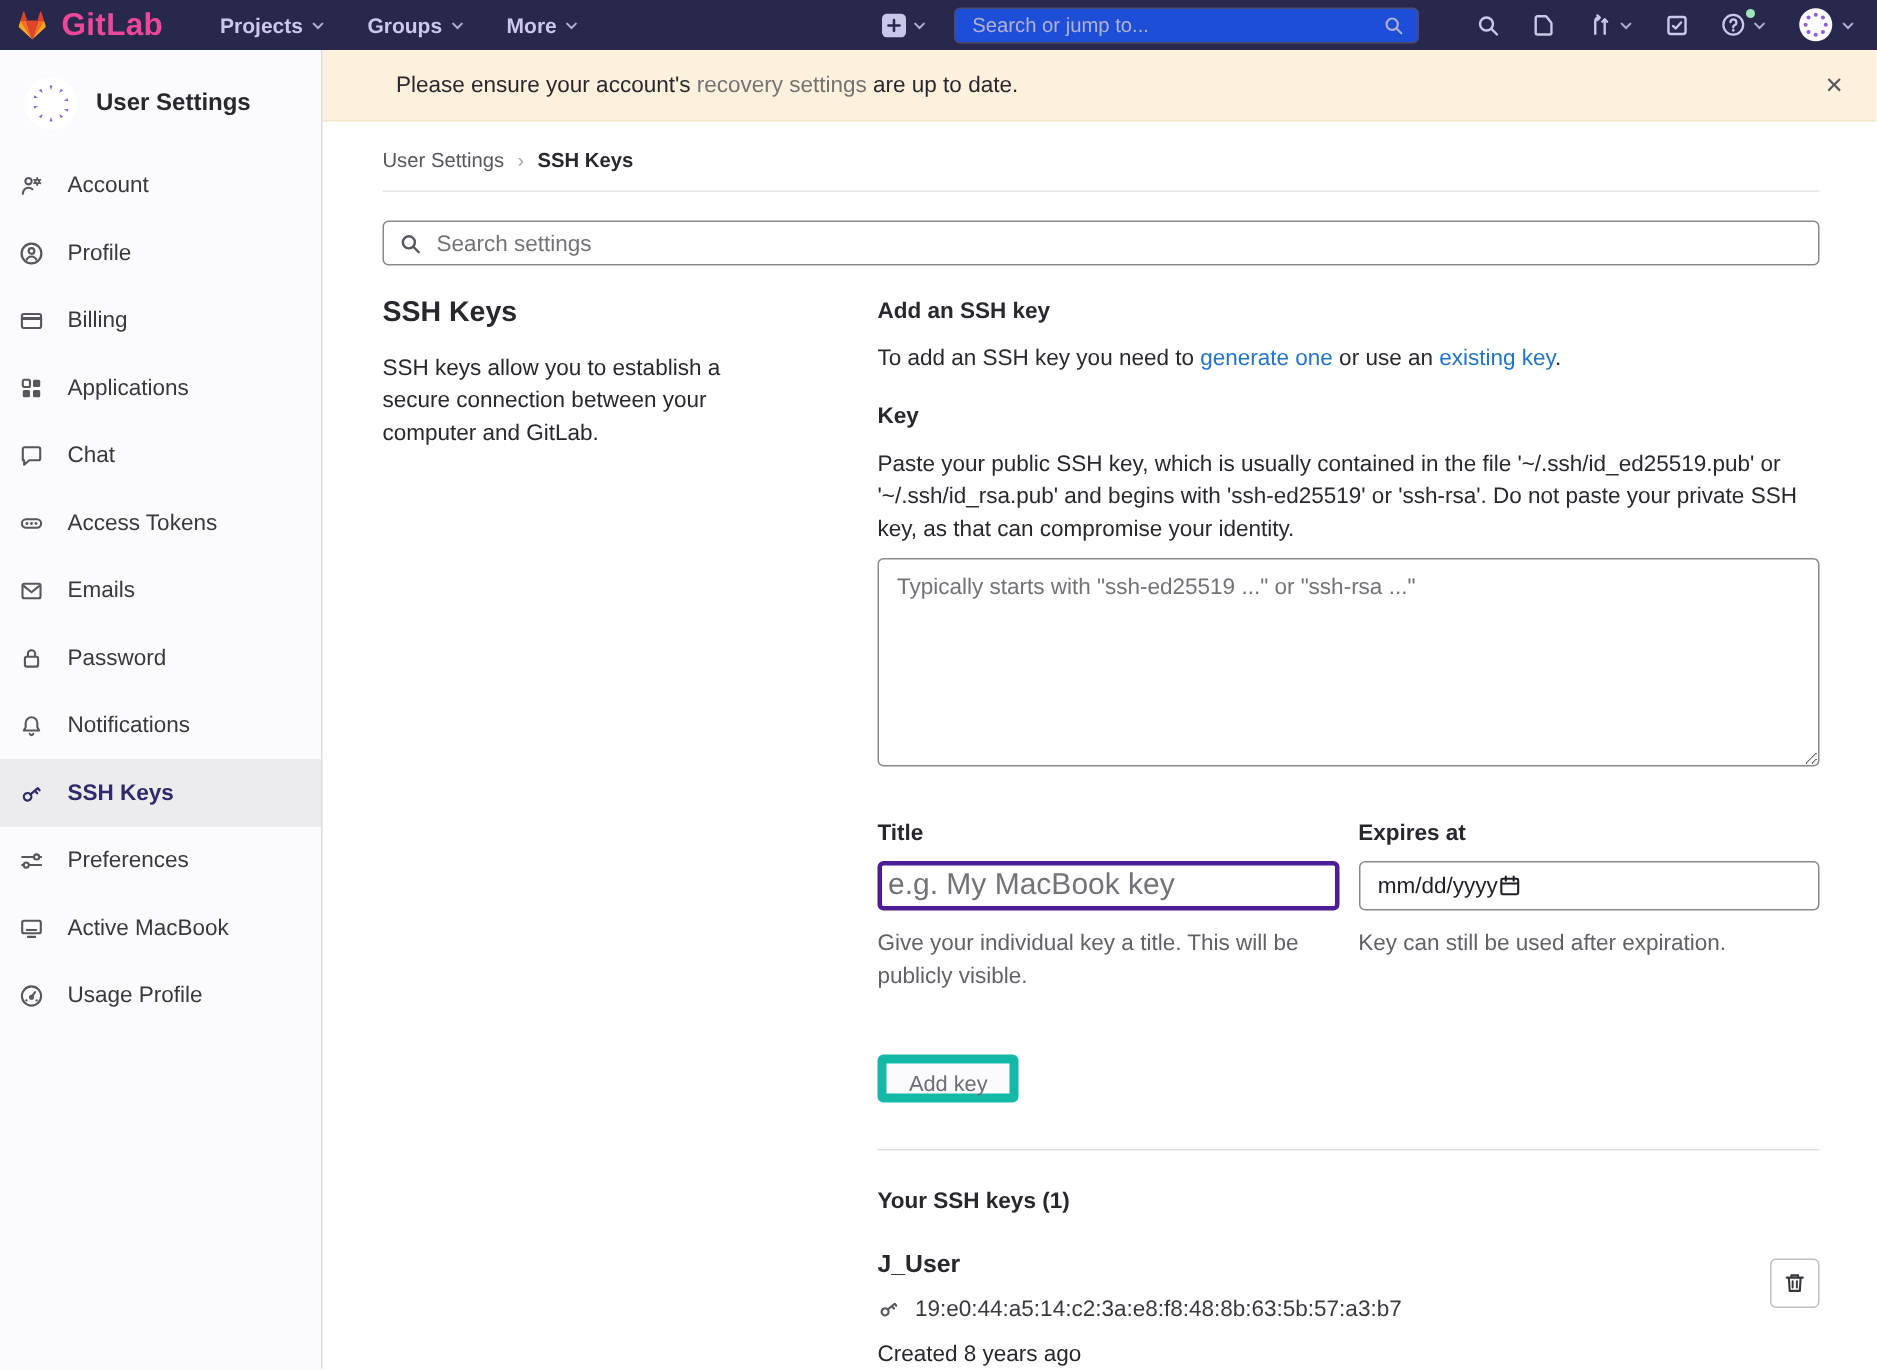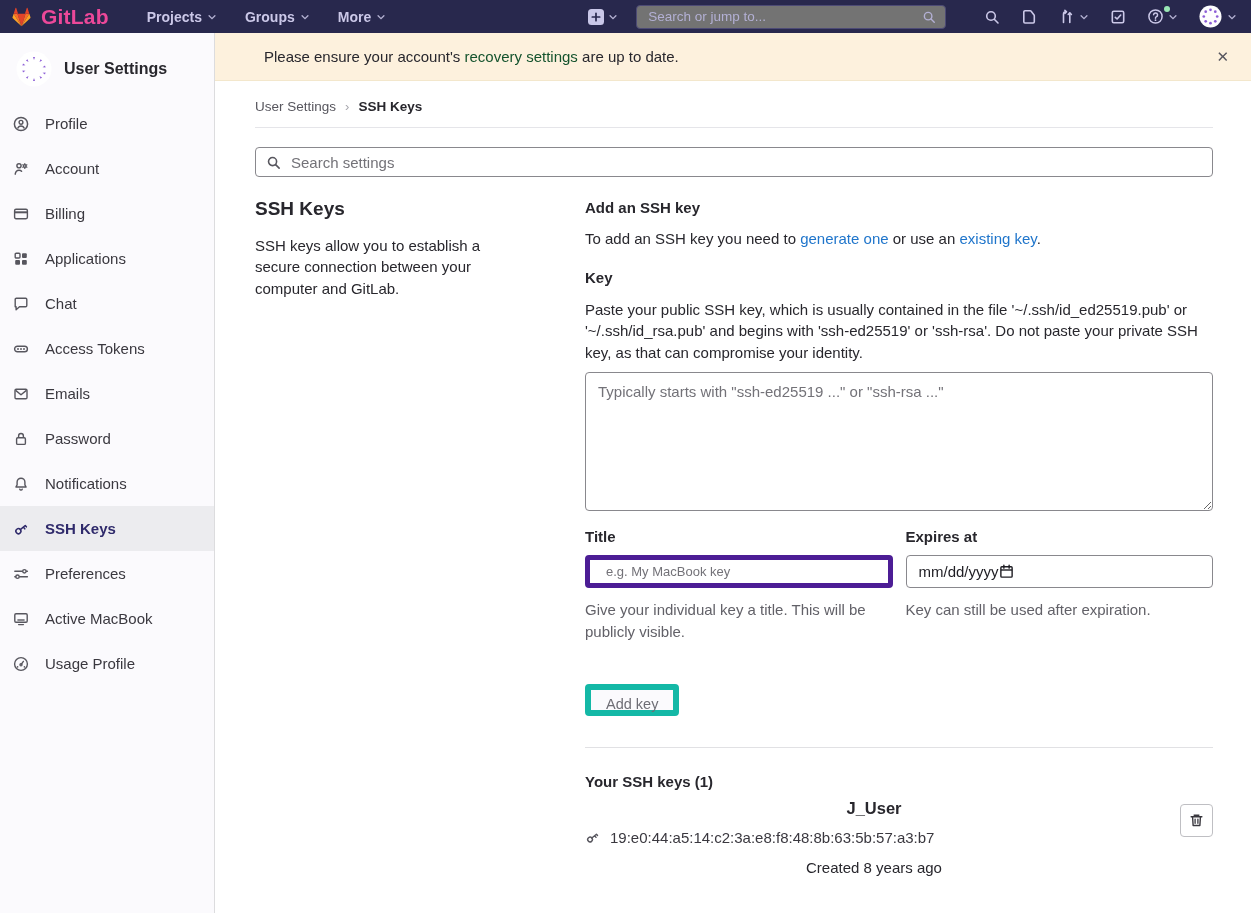--- a/index.html
+++ b/index.html
@@ -21,21 +21,21 @@
   .brand { display:flex; align-items:center; gap:8px; margin-right:22px; cursor:pointer; }
   .brand-name { color:#ec4899; font-size:21px; font-weight:700; letter-spacing:.2px; }
   .nav-menu-item {
     display:flex; align-items:center; gap:5px; padding:0 12px;
     font-size:14px; font-weight:600; color:#cbc8e8; cursor:pointer; height:33px;
   }
   .chev { opacity:.85; }
   .nav-mid { display:flex; align-items:center; gap:18px; margin-left:190px; }
   .plus-btn { display:flex; align-items:center; gap:4px; cursor:pointer; }
   .nav-search {
-    width:310px; height:24px; background:#737373; border:1px solid #4c4a75;
+    width:310px; height:24px; background:#1d4ed8; border:1px solid #4c4a75;
     border-radius:4px; display:flex; align-items:center; padding:0 9px;
   }
   .nav-search input {
     flex:1; background:transparent; border:none; outline:none;
     color:#dcdaf0; font-size:13.5px; font-family:inherit;
   }
   .nav-search input::placeholder { color:#b3b0d4; }
   .nav-right { display:flex; align-items:center; gap:21px; margin-left:auto; }
   .nav-ico { display:flex; align-items:center; gap:4px; cursor:pointer; position:relative; }
   .help-dot { position:absolute; top:-2px; right:8px; width:6px; height:6px; border-radius:50%; background:#9ae8b6; }
@@ -56,21 +56,21 @@
   .side-item.active { background:#ececef; color:#2f2a6b; font-weight:700; }
   .side-item.active .s-icon { color:#2f2a6b; }
 
   
   .main { margin-left:215px; height:913px; background:#fff; }
   .alert {
     height:48px; background:#fdf1dd; border-bottom:1px solid #f3e7cc;
     display:flex; align-items:center; padding:0 16px 0 49px; font-size:15px; color:#28272d;
     position:relative; margin-top:33px;
   }
-  .alert a { color:#14532d; text-decoration:none; }
+  .alert a { color:#737373; text-decoration:none; }
   .alert-close {
     position:absolute; right:14px; top:0; bottom:0; border:none; background:transparent;
     color:#57565e; font-size:15px; cursor:pointer; padding:0 8px; font-family:inherit;
   }
   .content { padding:18px 38px 40px 40px; }
 
   .breadcrumb { display:flex; align-items:center; gap:9px; font-size:13.5px; }
   .crumb-parent { color:#57565e; cursor:pointer; text-decoration:none; }
   .crumb-sep { color:#a7a6ad; font-size:13px; }
   .crumb-current { color:#28272d; font-weight:600; }
@@ -97,45 +97,45 @@
   .intro a { color:#1f75cb; text-decoration:none; }
   .field-label { font-size:15px; font-weight:700; margin:22px 0 0 0; }
   .key-help { margin:13px 0 0 0; line-height:1.43; }
 
   textarea.key-input {
     margin-top:9px; width:100%; height:139px; border:1px solid #89888d; border-radius:4px;
     padding:10px 12px; font-size:15px; font-family:inherit; color:#28272d; resize:vertical;
   }
   textarea.key-input::placeholder { color:#737278; }
 
-  .form-row { display:flex; gap:13px; margin-top:14px; }
+  .form-row { display:flex; gap:13px; margin-top:32px; }
   .form-col { flex:1; min-width:0; }
   .form-col .field-label { margin:0; }
   .text-input {
-    margin-top:10px; width:100%; height:33px; border:5px solid #4c1d95; border-radius:4px;
-    padding:0 16px; font-size:13px; font-family:inherit; color:#28272d;
+    margin-top:10px; width:100%; height:33px; border:3px solid #4c1d95; border-radius:4px;
+    padding:0 4px; font-size:20px; font-family:inherit; color:#28272d;
   }
   .text-input::placeholder { color:#737278; }
   .date-input {
     margin-top:10px; width:100%; height:33px; border:1px solid #89888d; border-radius:4px;
     padding:0 10px 0 12px; display:flex; align-items:center; background:#fff; cursor:text;
   }
   .date-input .date-text { font-size:15px; color:#1f1e24; }
   .date-input svg { margin-left:auto; color:#1f1e24; }
   .field-help { margin-top:11px; color:#626168; line-height:1.43; }
 
   .add-key-btn {
     margin-top:27px; padding:6px 15px; height:32px; font-size:14.5px; font-family:inherit;
     color:#6e6d75; background:#fbfafd; border:6px solid #14b8a6; border-radius:4px; cursor:pointer;
   }
 
   .list-divider { border:none; border-top:1px solid #e1e1e4; margin:31px 0 0 0; }
   .keys-heading { font-size:15px; font-weight:700; margin:25px 0 0 0; }
 
-  .key-item { margin-top:9px; position:relative; padding-right:50px;text-align:center; }
+  .key-item { margin-top:25px; position:relative; padding-right:50px; }
   .key-title { font-size:16.5px; font-weight:700; color:#28272d; }
   .fp-row { display:flex; align-items:center; gap:10px; margin-top:11px; color:#3a383f; }
   .fp-row svg { color:#57565e; flex:none; }
   .key-meta { margin-top:13px; }
   .trash-btn {
     position:absolute; right:0; top:5px; width:33px; height:33px;
     border:1px solid #bfbfc3; border-radius:4px; background:#fff; cursor:pointer;
     display:flex; align-items:center; justify-content:center; color:#3a383f;
   }
 </style>
@@ -294,39 +294,39 @@
           </g>
         </svg>
     </span>
     <span class="sidebar-title">User Settings</span>
   </div>
 
   <nav>
     <div class="side-item">
       <span class="s-icon">
           <svg width="16" height="16" viewBox="0 0 16 16">
-            <circle cx="8" cy="8" r="6.6" fill="none" stroke="currentColor" stroke-width="1.5"></circle>
-            <circle cx="8" cy="6.3" r="1.9" fill="none" stroke="currentColor" stroke-width="1.4"></circle>
-            <path d="M4.6 12.6c.7-1.8 1.9-2.6 3.4-2.6s2.7.8 3.4 2.6" fill="none" stroke="currentColor" stroke-width="1.4"></path>
-          </svg>
-        </span>
-      <span>Profile</span>
-    </div>
-    <div class="side-item">
-      <span class="s-icon">
-          <svg width="16" height="16" viewBox="0 0 16 16">
             <circle cx="6" cy="4.8" r="2.1" fill="none" stroke="currentColor" stroke-width="1.4"></circle>
             <path d="M2.2 13.2c.4-2.8 1.8-4 3.8-4 1 0 1.9.3 2.6 1" fill="none" stroke="currentColor" stroke-width="1.4" stroke-linecap="round"></path>
             <g stroke="currentColor" stroke-width="1.2" stroke-linecap="round">
               <circle cx="11.8" cy="5" r="1.3" fill="none"></circle>
               <path d="M11.8 2.6v1M11.8 6.4v1M9.7 3.8l.9.5M13 5.7l.9.5M13.9 3.8l-.9.5M10.6 5.7l-.9.5"></path>
             </g>
           </svg>
         </span>
       <span>Account</span>
+    </div>
+    <div class="side-item">
+      <span class="s-icon">
+          <svg width="16" height="16" viewBox="0 0 16 16">
+            <circle cx="8" cy="8" r="6.6" fill="none" stroke="currentColor" stroke-width="1.5"></circle>
+            <circle cx="8" cy="6.3" r="1.9" fill="none" stroke="currentColor" stroke-width="1.4"></circle>
+            <path d="M4.6 12.6c.7-1.8 1.9-2.6 3.4-2.6s2.7.8 3.4 2.6" fill="none" stroke="currentColor" stroke-width="1.4"></path>
+          </svg>
+        </span>
+      <span>Profile</span>
     </div>
     <div class="side-item">
       <span class="s-icon">
           <svg width="16" height="16" viewBox="0 0 16 16">
             <rect x="1.6" y="3.3" width="12.8" height="9.4" rx="1.4" fill="none" stroke="currentColor" stroke-width="1.4"></rect>
             <path d="M1.6 6.3h12.8" stroke="currentColor" stroke-width="2"></path>
           </svg>
         </span>
       <span>Billing</span>
     </div>

